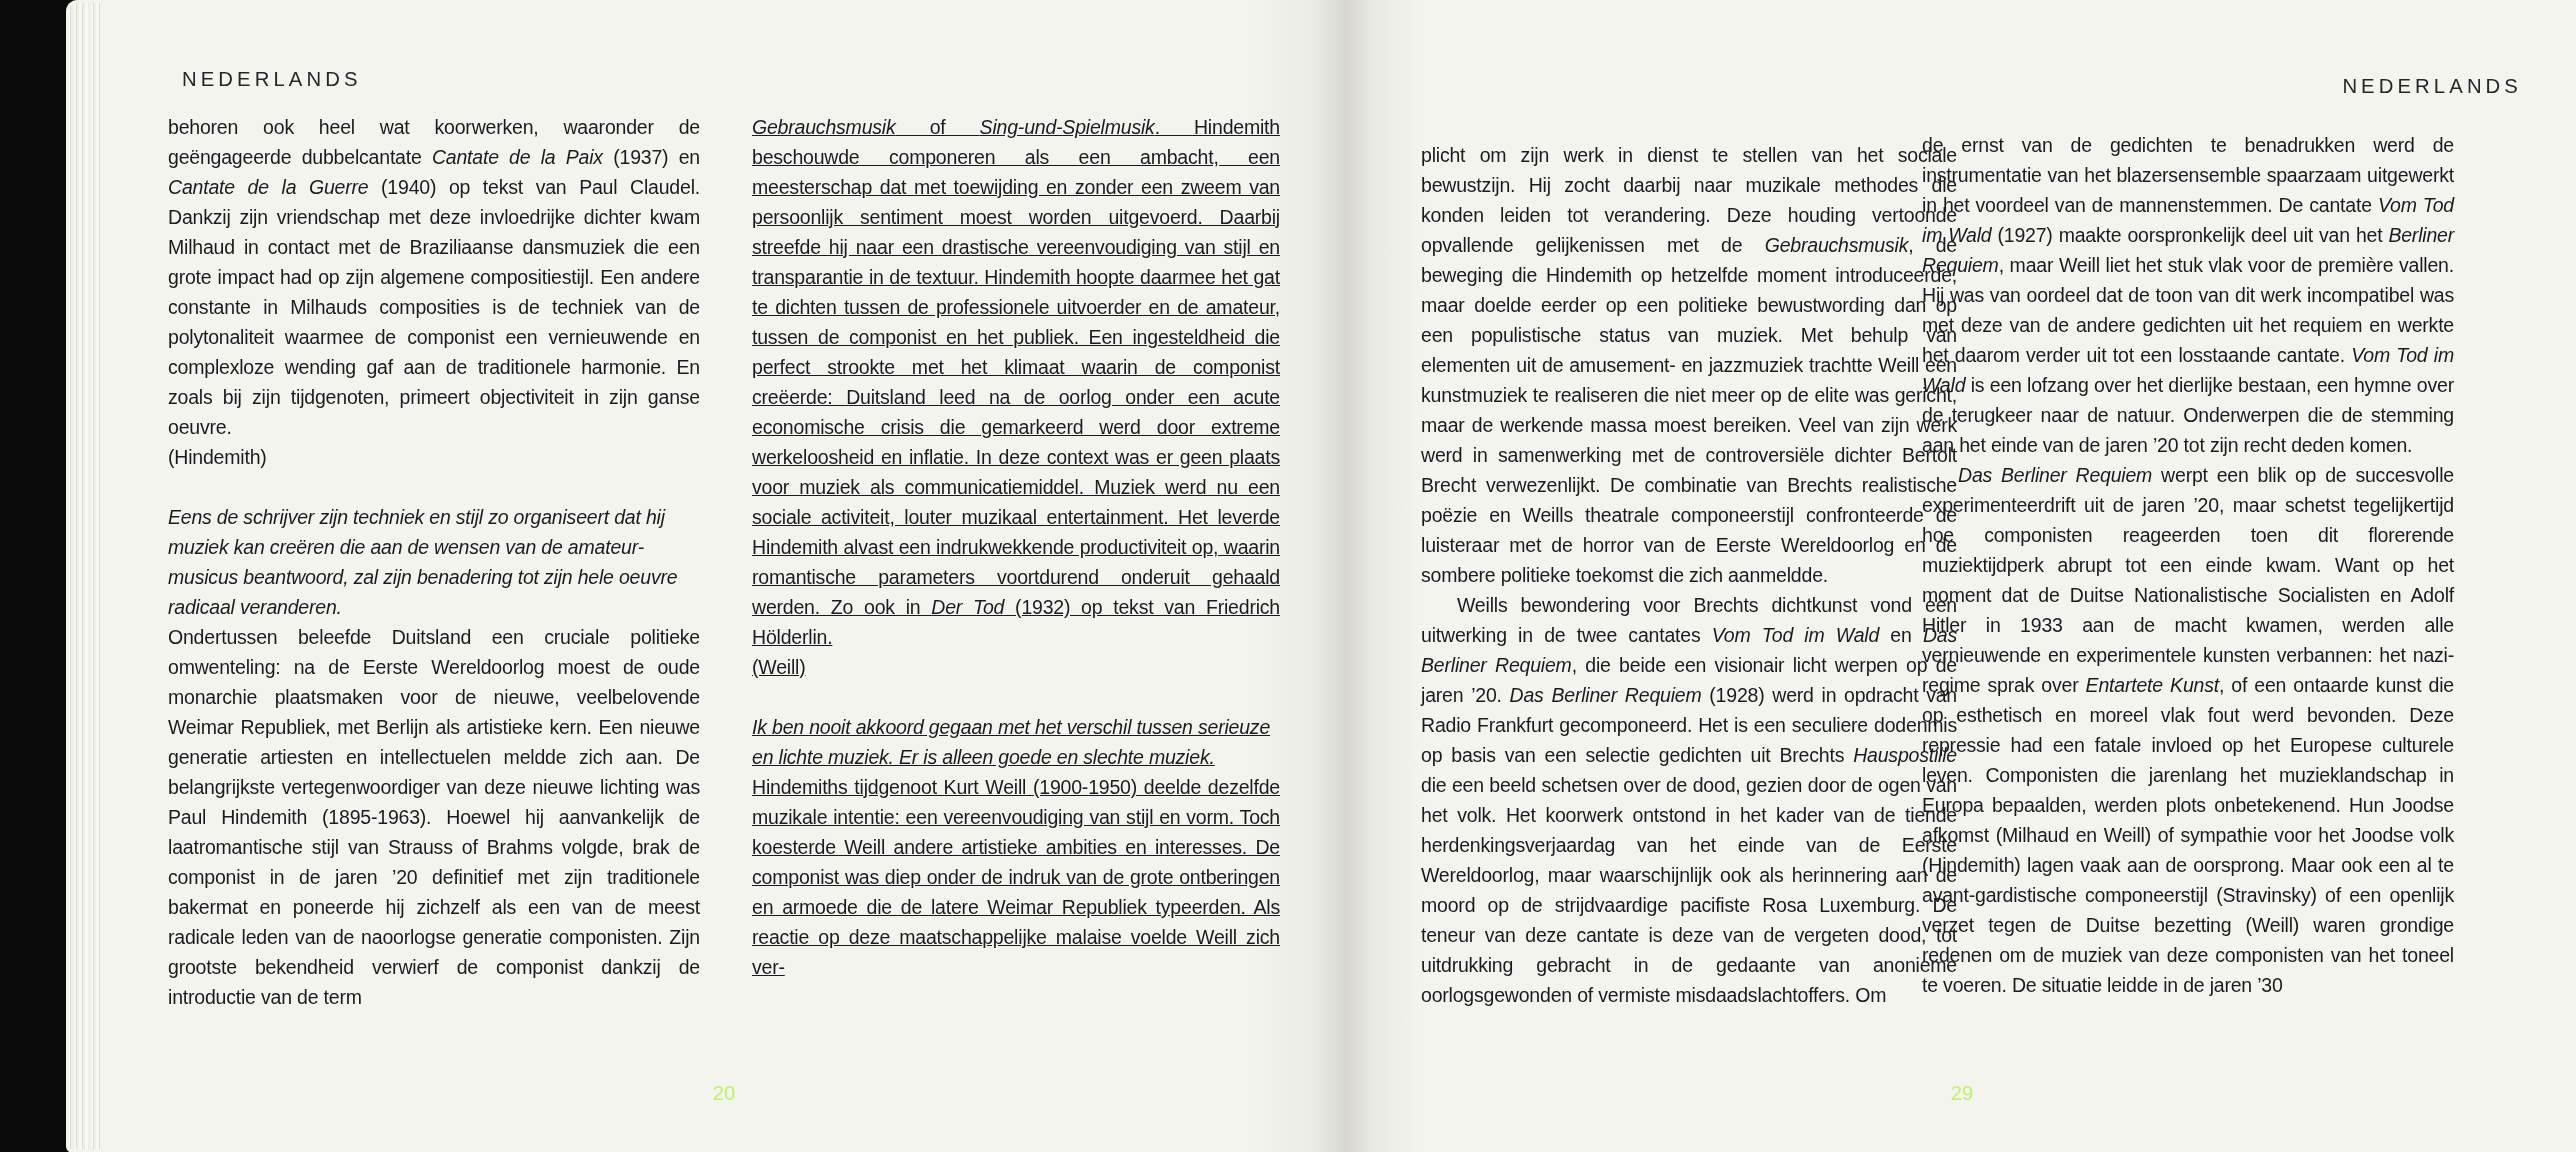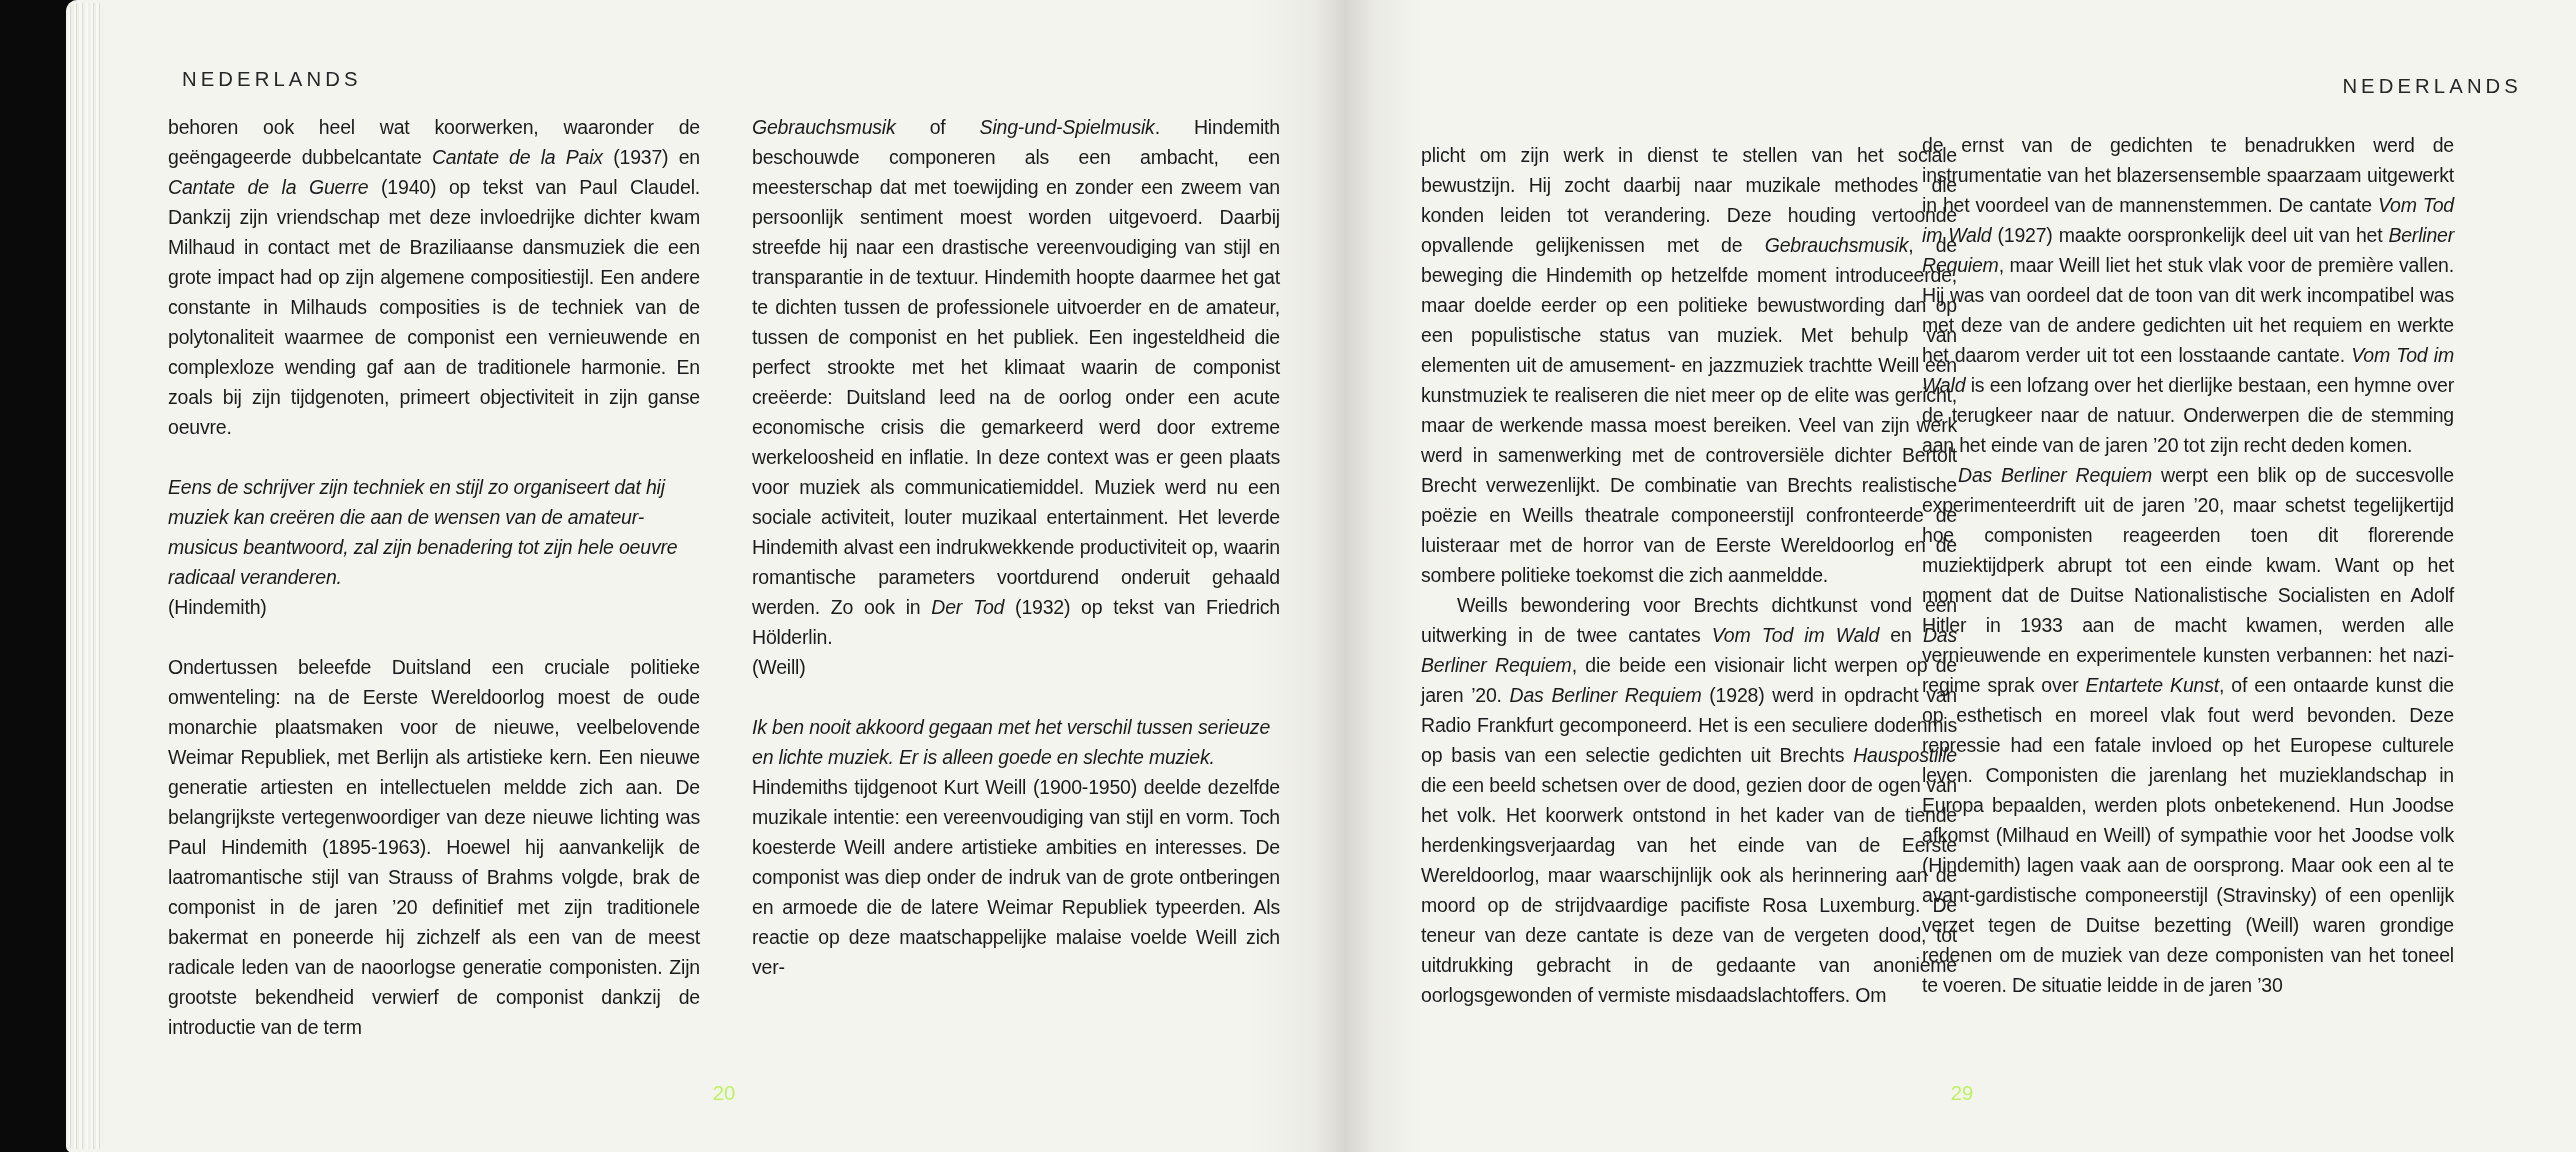--- a/index.html
+++ b/index.html
@@ -54,21 +54,21 @@
   .header-right{top:75px;right:2576px;} 
   .header-right{right:auto;left:2266px;width:211px;text-align:right;left:auto;right:102px;}
   .col{
     position:absolute;
     font-size:19.5px;line-height:30px;color:#1b1b1b;
     letter-spacing:-0.2px;
     text-align:justify;
     hyphens:auto;-webkit-hyphens:auto;
   }
   .col-1{left:120px;top:112px;width:532px;}
-  .col-2{left:704px;top:112px;width:528px;}
+  .col-2{left:704px;top:112px;width:528px;text-decoration:underline;}
   .col-3{left:1373px;top:140px;width:536px;}
   .col-4{left:1874px;top:130px;width:532px;}
   .para{margin:0;padding:0;}
   .para em{font-style:italic;}
   .para.quote{font-style:italic;text-align:left;margin-top:30px;}
   .para.attribution{text-align:left;margin-bottom:30px;}
   .para.body-indent{text-indent:36px;}
   .pagenum{
     position:absolute;top:1082px;width:130px;text-align:center;
     font-size:20.3px;color:#bef264;
@@ -82,22 +82,22 @@
 <div class="canvas">
   <div class="paper"></div>
   <div class="stack-left"></div>
   <div class="gutter"></div>
   <div class="stack-right"></div>
   <div class="edge-right"></div>
 
   <div class="header header-left">NEDERLANDS</div>
   <div class="col col-1">
       <p class="para body"><span>behoren ook heel wat koorwerken, waaronder de geëngageerde dubbelcantate </span><em>Cantate de la Paix</em><span> (1937) en </span><em>Cantate de la Guerre</em><span> (1940) op tekst van Paul Claudel. Dankzij zijn vriendschap met deze invloedrijke dichter kwam Milhaud in contact met de Braziliaanse dansmuziek die een grote impact had op zijn algemene compositiestijl. Een andere constante in Milhauds composities is de techniek van de polytonaliteit waarmee de componist een vernieuwende en complexloze wending gaf aan de traditionele harmonie. En zoals bij zijn tijdgenoten, primeert objectiviteit in zijn ganse oeuvre.</span></p>
+      <p class="para attribution"><span>(Hindemith)</span></p>
       <p class="para quote"><span>Eens de schrijver zijn techniek en stijl zo organiseert dat hij muziek kan creëren die aan de wensen van de amateur-musicus beantwoord, zal zijn benadering tot zijn hele oeuvre radicaal veranderen.</span></p>
-      <p class="para attribution"><span>(Hindemith)</span></p>
       <p class="para body"><span>Ondertussen beleefde Duitsland een cruciale politieke omwenteling: na de Eerste Wereldoorlog moest de oude monarchie plaatsmaken voor de nieuwe, veelbelovende Weimar Republiek, met Berlijn als artistieke kern. Een nieuwe generatie artiesten en intellectuelen meldde zich aan. De belangrijkste vertegenwoordiger van deze nieuwe lichting was Paul Hindemith (1895-1963). Hoewel hij aanvankelijk de laatromantische stijl van Strauss of Brahms volgde, brak de componist in de jaren ’20 definitief met zijn traditionele bakermat en poneerde hij zichzelf als een van de meest radicale leden van de naoorlogse generatie componisten. Zijn grootste bekendheid verwierf de componist dankzij de introductie van de term</span></p>
     </div>
   <div class="col col-2">
       <p class="para body"><em>Gebrauchsmusik</em><span> of </span><em>Sing-und-Spielmusik</em><span>. Hindemith beschouwde componeren als een ambacht, een meesterschap dat met toewijding en zonder een zweem van persoonlijk sentiment moest worden uitgevoerd. Daarbij streefde hij naar een drastische vereenvoudiging van stijl en transparantie in de textuur. Hindemith hoopte daarmee het gat te dichten tussen de professionele uitvoerder en de amateur, tussen de componist en het publiek. Een ingesteldheid die perfect strookte met het klimaat waarin de componist creëerde: Duitsland leed na de oorlog onder een acute economische crisis die gemarkeerd werd door extreme werkeloosheid en inflatie. In deze context was er geen plaats voor muziek als communicatiemiddel. Muziek werd nu een sociale activiteit, louter muzikaal entertainment. Het leverde Hindemith alvast een indrukwekkende productiviteit op, waarin romantische parameters voortdurend onderuit gehaald werden. Zo ook in </span><em>Der Tod</em><span> (1932) op tekst van Friedrich Hölderlin.</span></p>
       <p class="para attribution"><span>(Weill)</span></p>
       <p class="para quote"><span>Ik ben nooit akkoord gegaan met het verschil tussen serieuze en lichte muziek. Er is alleen goede en slechte muziek.</span></p>
       <p class="para body"><span>Hindemiths tijdgenoot Kurt Weill (1900-1950) deelde dezelfde muzikale intentie: een vereenvoudiging van stijl en vorm. Toch koesterde Weill andere artistieke ambities en interesses. De componist was diep onder de indruk van de grote ontberingen en armoede die de latere Weimar Republiek typeerden. Als reactie op deze maatschappelijke malaise voelde Weill zich ver-</span></p>
     </div>
   <div class="pagenum pagenum-left">20</div>
 

